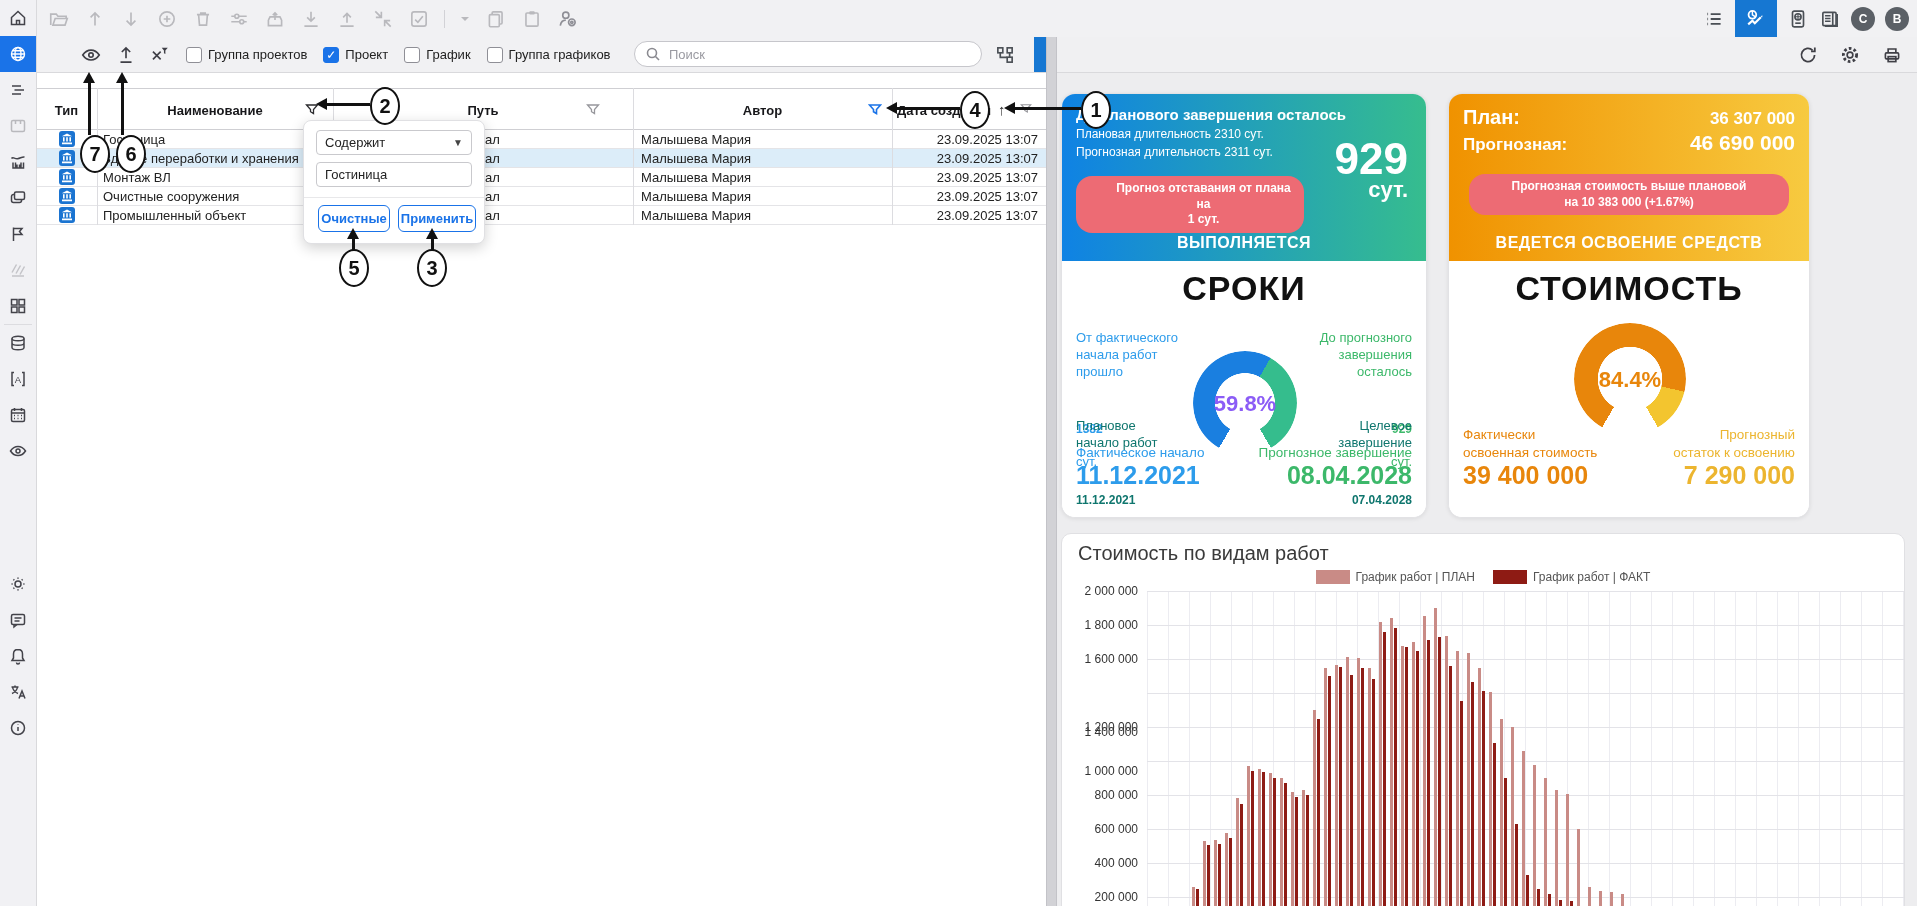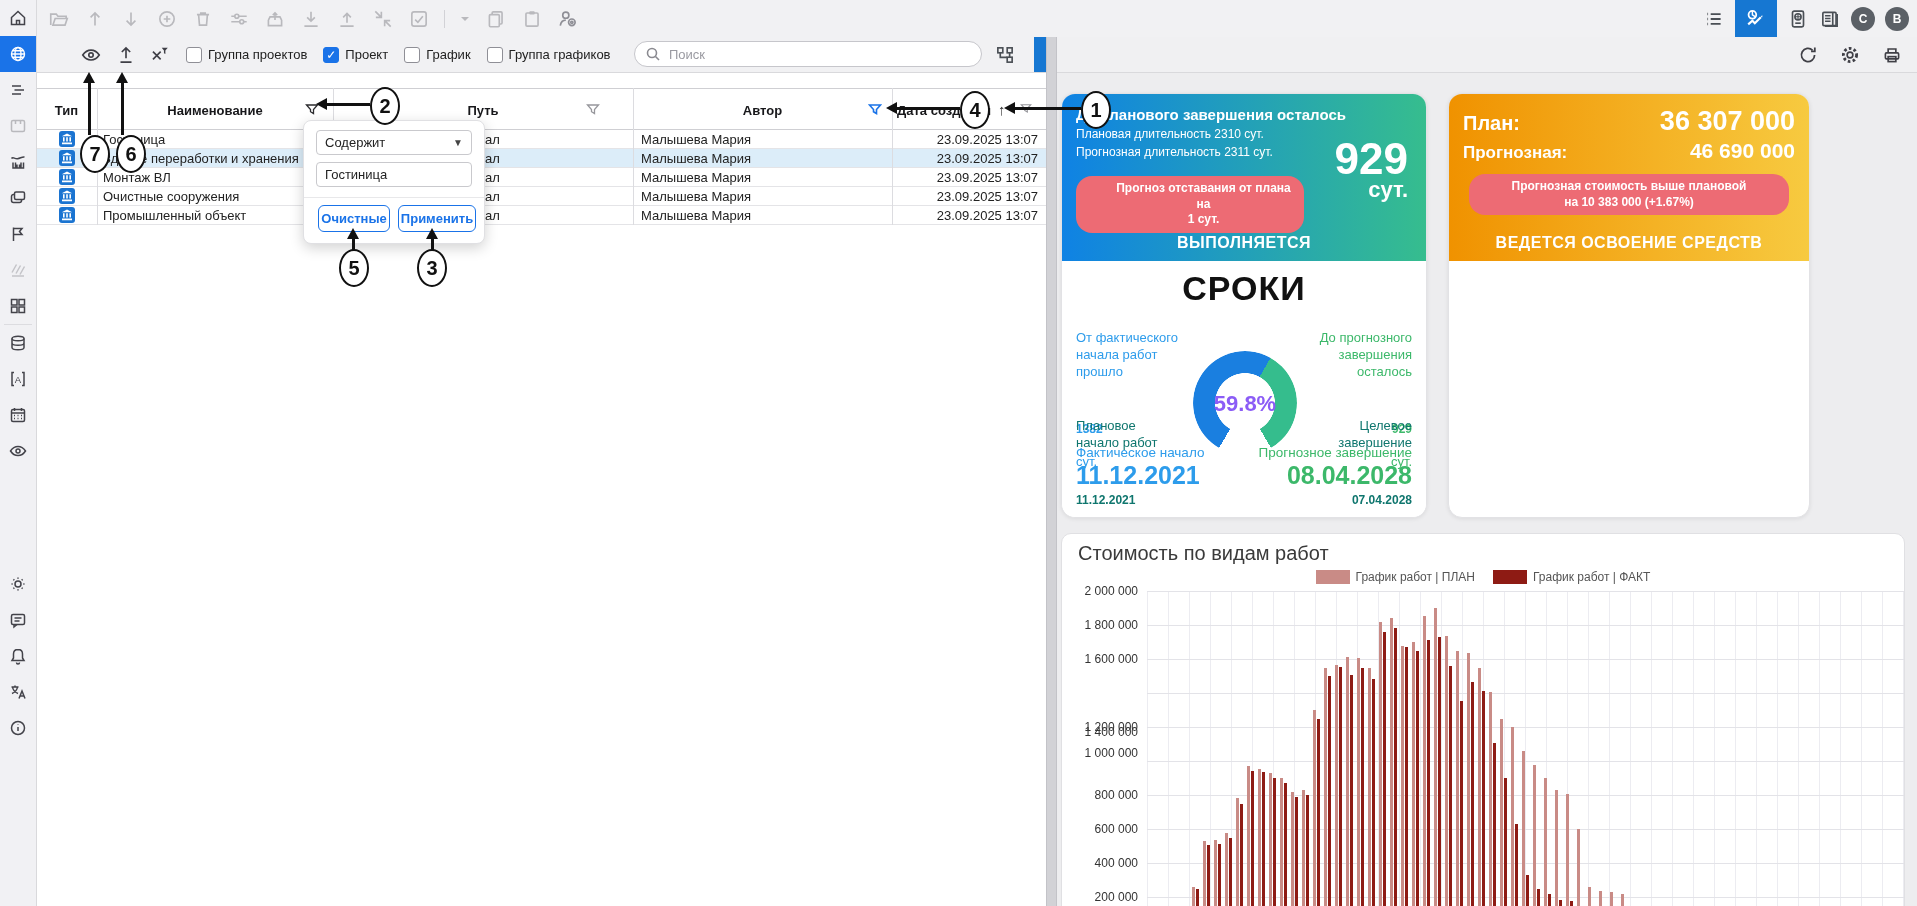--- a/index.html
+++ b/index.html
@@ -617,29 +617,44 @@
       <span style="font-size:13.5px">Прогнозное завершение</span>
       <div class="bigdate">08.04.2028</div>
     </div>
   </div>
 </div>
 
 <div class="card" style="left:1448px;top:93px;width:362px;height:425px;">
   <div class="card-head" style="background: linear-gradient(90deg, rgb(240, 146, 0), rgb(247, 202, 64));">
     <div style="display:flex;justify-content:space-between;align-items:baseline">
       <span style="font-size:20px;font-weight:bold">План:</span>
-      <span style="font-size:27px;font-weight:bold">36 307 000</span>
+      <span style="font-size:17px;font-weight:bold">36 307 000</span>
     </div>
     <div style="display:flex;justify-content:space-between;align-items:baseline;margin-top:2px">
       <span style="font-size:17px;font-weight:bold">Прогнозная:</span>
       <span style="font-size:21px;font-weight:bold">46 690 000</span>
     </div>
     <div class="pill" style="left: 20px; right: 20px; top: 80px; background: rgb(237, 107, 116);">Прогнозная стоимость выше плановой
 на 10 383 000 (+1.67%)</div>
     <div class="ch-status">ВЕДЕТСЯ ОСВОЕНИЕ СРЕДСТВ</div>
+  </div>
+  <div class="card-body">
+    <div class="cb-title">СТОИМОСТЬ</div>
+    <div class="gauge" style="left: 125px; top: 62px; width: 112px; height: 112px; background: conic-gradient(from 210deg, rgb(232, 134, 11) 0deg, rgb(232, 134, 11) 253.2deg, rgb(243, 197, 47) 253.2deg, rgb(243, 197, 47) 300deg, transparent 300deg, transparent 360deg);"></div>
+    <div class="gauge-pct" style="left:125px;top:106px;width:112px;text-align:center;color:#e8860b">84.4%</div>
+    <div class="txtblock orange" style="left:14px;bottom:12px">
+      <span style="font-size:13.5px">Фактически
+освоенная стоимость</span>
+      <div class="bigdate">39 400 000</div>
+    </div>
+    <div class="txtblock yellow r" style="right:14px;bottom:12px">
+      <span style="font-size:13.5px">Прогнозный
+остаток к освоению</span>
+      <div class="bigdate">7 290 000</div>
+    </div>
   </div>
 </div>
 
 <div class="chart-card">
   <div class="chart-title">Стоимость по видам работ</div>
   <div class="legend">
       <div class="leg-item">
         <span class="leg-sw" style="background:#c98b86"></span>
         <span class="leg-tx">График работ | ПЛАН</span>
       </div>
@@ -647,21 +662,21 @@
         <span class="leg-sw" style="background:#8e1b14"></span>
         <span class="leg-tx">График работ | ФАКТ</span>
       </div>
     </div>
   <div>
       <div class="ylab" style="top: 50px;">2 000 000</div>
       <div class="ylab" style="top: 84px;">1 800 000</div>
       <div class="ylab" style="top: 118px;">1 600 000</div>
       <div class="ylab" style="top: 152px; margin-top: 39px;">1 400 000</div>
       <div class="ylab" style="top: 186px;">1 200 000</div>
-      <div class="ylab" style="top: 212px;">1 000 000</div>
+      <div class="ylab" style="top: 230px;">1 000 000</div>
       <div class="ylab" style="top: 254px;">800 000</div>
       <div class="ylab" style="top: 288px;">600 000</div>
       <div class="ylab" style="top: 322px;">400 000</div>
       <div class="ylab" style="top: 356px;">200 000</div>
     </div>
   <div class="plot">
     <div>
         <div class="hline" style="top: 0px;"></div>
         <div class="hline" style="top: 34px;"></div>
         <div class="hline" style="top: 68px;"></div>

